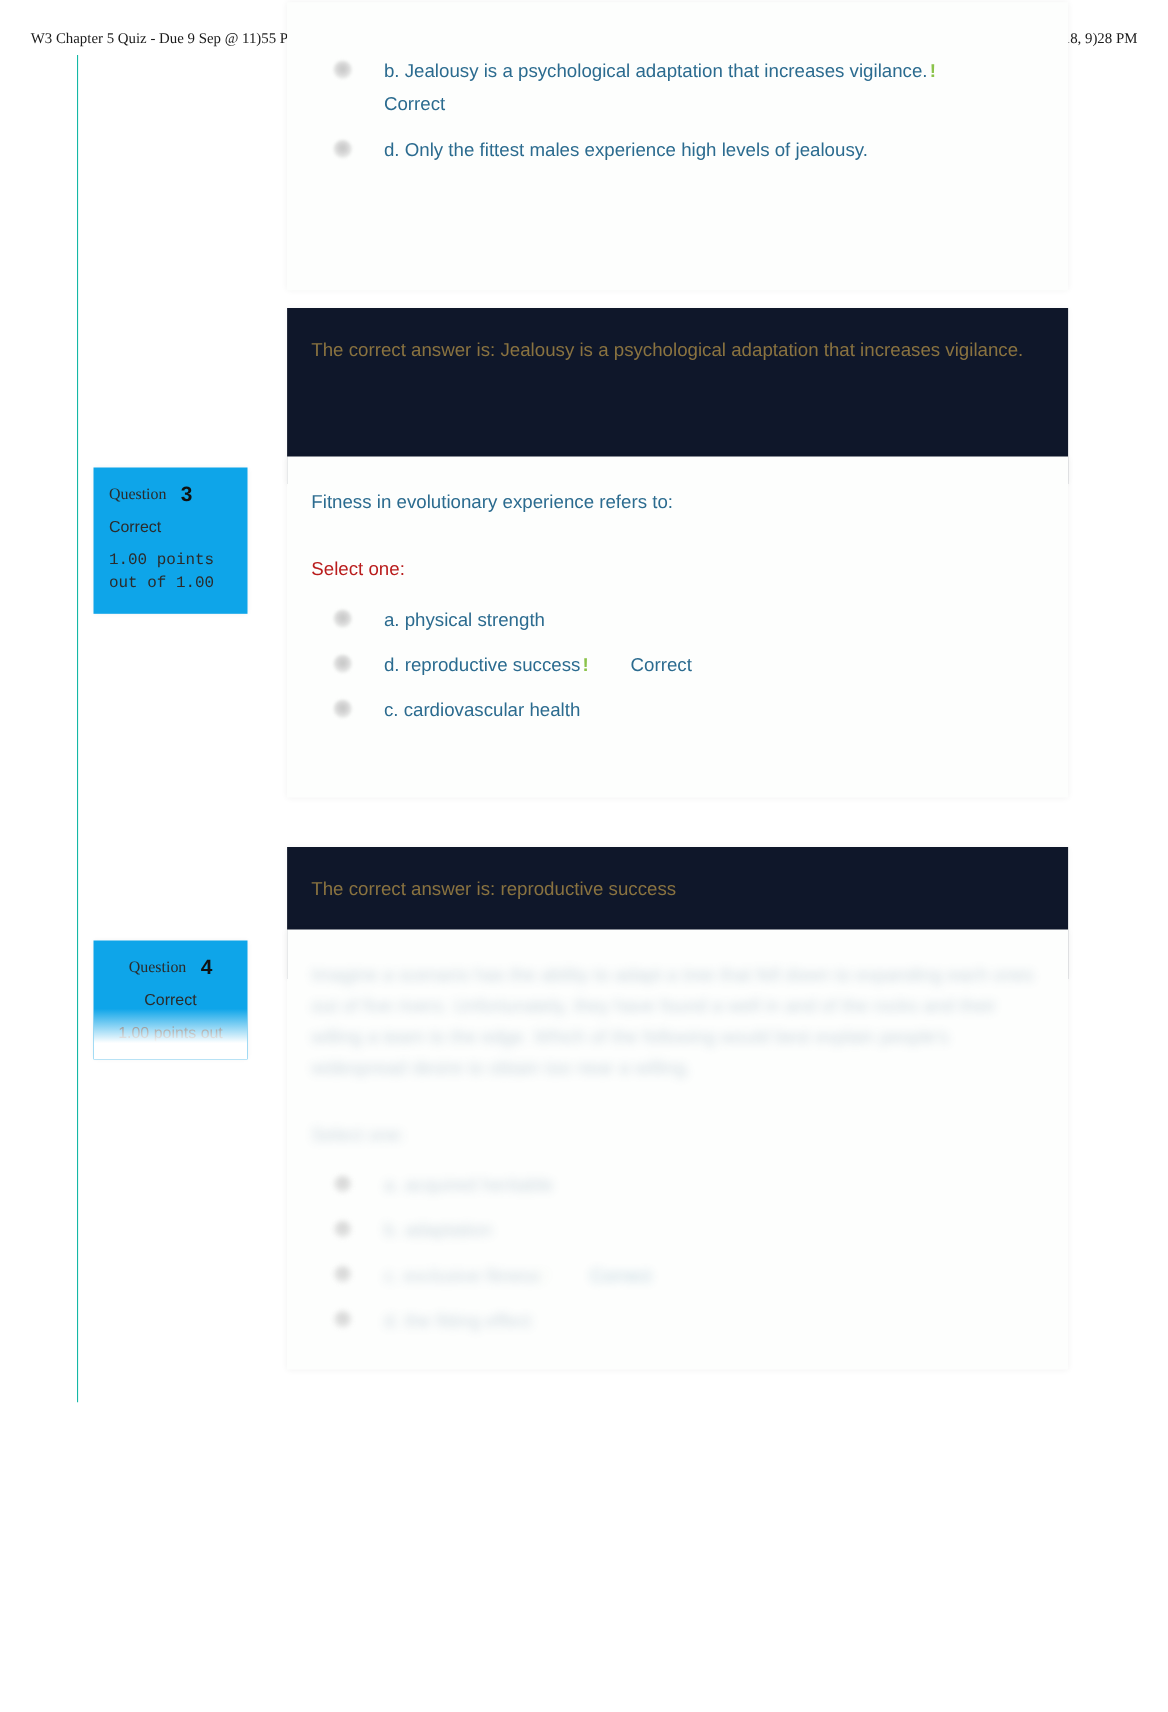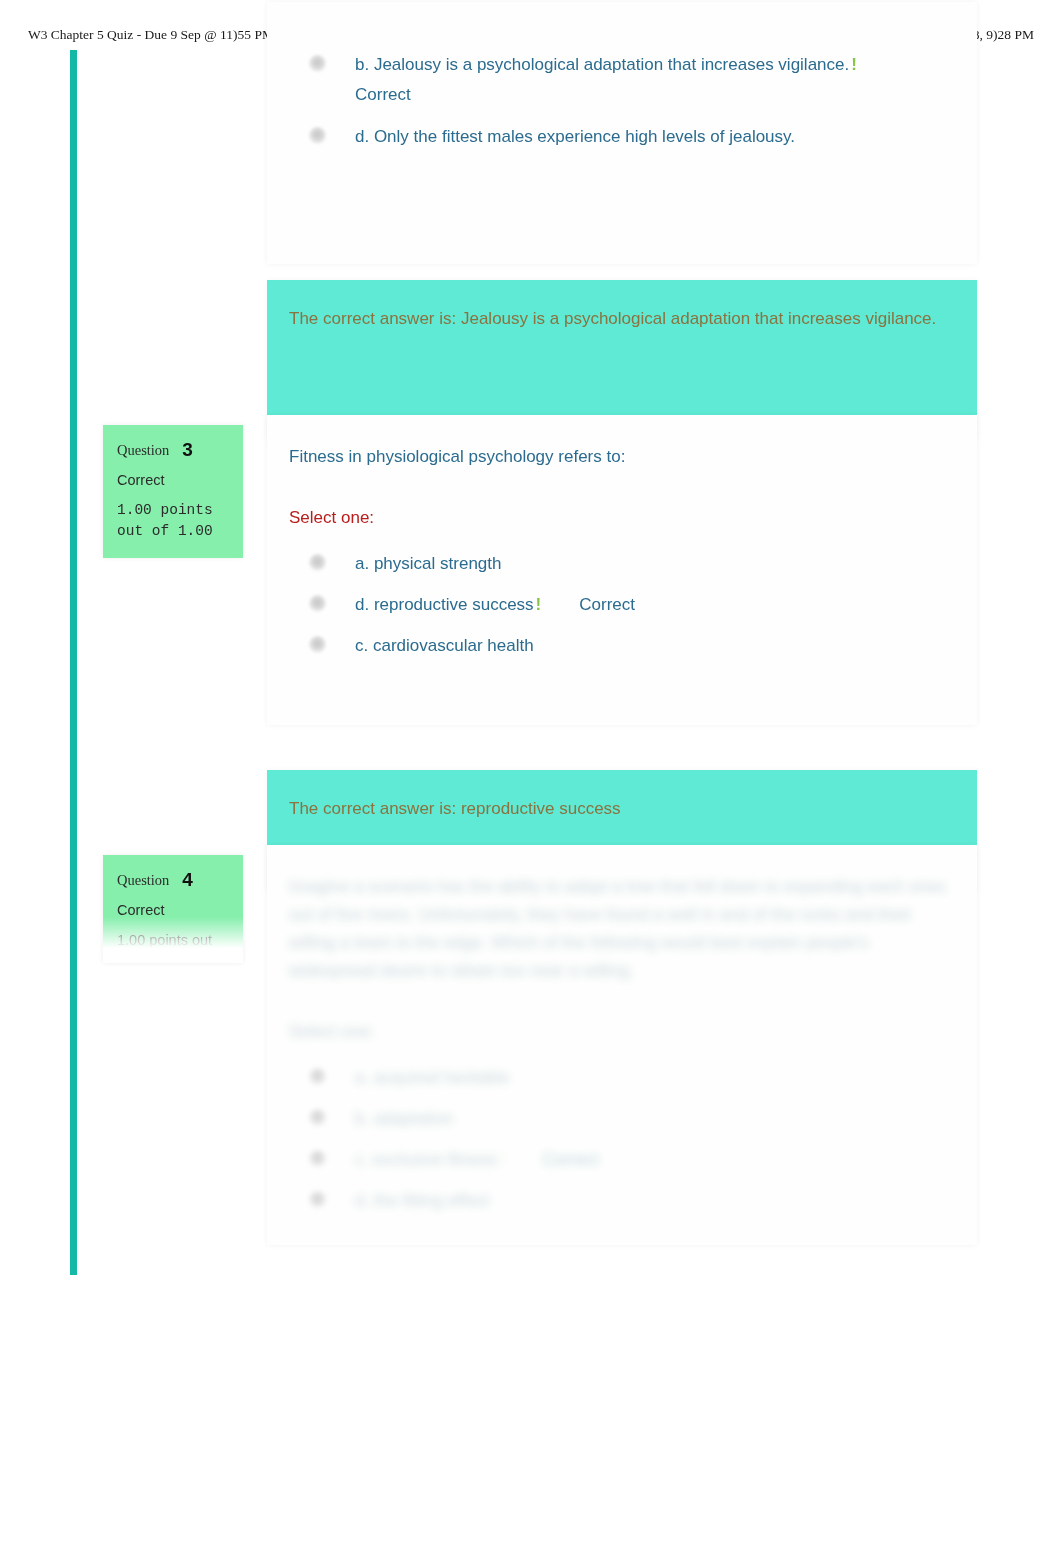--- a/index.html
+++ b/index.html
@@ -43,42 +43,42 @@
   }
 
   
   .page-sheet {
     position: absolute;
     left: 70px;
     top: 50px;
     width: 922px;
     height: 1225px;
     background: #ffffff;
-    border-left: 7px solid #14b8a6;
+    border-left: 1px solid #14b8a6;
     box-sizing: border-box;
   }
 
   .content-col {
     position: absolute;
     left: 0px;
     top: 0px;
     width: 922px;
   }
 
   
   .question-block {
     position: relative;
     width: 900px;
   }
 
   .q-info {
     position: absolute;
-    left: 26px;
+    left: 14px;
     width: 140px;
-    background: #86efac;
+    background: #0ea5e9;
     box-shadow: 0 0 5px rgba(0,0,0,0.07);
     padding: 14px 14px 16px 14px;
     box-sizing: border-box;
     z-index: 3;
   }
   .q-info-row {
     font-size: 14.5px;
     color: #2b2b2b;
     line-height: 21px;
     margin-bottom: 9px;
@@ -167,21 +167,21 @@
   .corr-word {
     color: #2b6b8f;
     padding-left: 36px;
   }
 
   
   .q-feedback {
     position: absolute;
     left: 190px;
     width: 710px;
-    background: #5eead4;
+    background: #0f172a;
     box-shadow: 0 0 6px rgba(0,0,0,0.045);
     box-sizing: border-box;
     padding: 24px 22px 30px 22px;
     z-index: 1;
   }
   .fb-text {
     font-size: 17px;
     line-height: 29px;
     color: #8a7340;
     margin: 0;
@@ -260,21 +260,21 @@
 
       <div class="q-info" style="top:0;">
         <div class="q-info-row">
           <span class="q-label">Question</span><span class="q-number">3</span>
         </div>
         <div class="q-info-row q-state">Correct</div>
         <div class="q-info-row q-grade">1.00 points out of 1.00</div>
       </div>
 
       <div class="q-content" style="top:-10px; height:310px; padding-top:28px;">
-        <p class="q-text">Fitness in physiological psychology refers to:</p>
+        <p class="q-text">Fitness in evolutionary experience refers to:</p>
         <p class="select-one">Select one:</p>
 
         <div class="answer-row">
           <span class="radio-dot"></span>
           <span class="answer-text">a. physical strength</span>
         </div>
         <div class="answer-row">
           <span class="radio-dot"></span>
           <span class="answer-text">
             <span>d. reproductive success</span><span class="bang">!</span><span class="corr-word">Correct</span>
@@ -286,21 +286,21 @@
         </div>
       </div>
 
       <div class="q-feedback" style="top:345px; height:120px;">
         <p class="fb-text">The correct answer is: reproductive success</p>
       </div>
     </div>
 
     <div class="question-block blurred" style="position:absolute; top:805px; left:0;">
 
-      <div class="q-info clipped" style="top:0; height:108px;">
+      <div class="q-info clipped" style="top:0; height:108px;text-align:center;">
         <div class="q-info-row">
           <span class="q-label">Question</span><span class="q-number">4</span>
         </div>
         <div class="q-info-row q-state">Correct</div>
         <div class="q-info-row q-grade">1.00 points out</div>
         <div class="fade-mask" style="bottom:0;"></div>
       </div>
 
       <div class="q-content" style="top:-10px; height:400px; padding-top:28px;">
         <p class="q-text">Imagine a scenario has the ability to adapt a tree that fell down to expanding each ones out of five rivers. Unfortunately, they have found a well in and of the rocks and their willing a team to the edge. Which of the following would best explain people's widespread desire to obtain too near a willing.</p>

